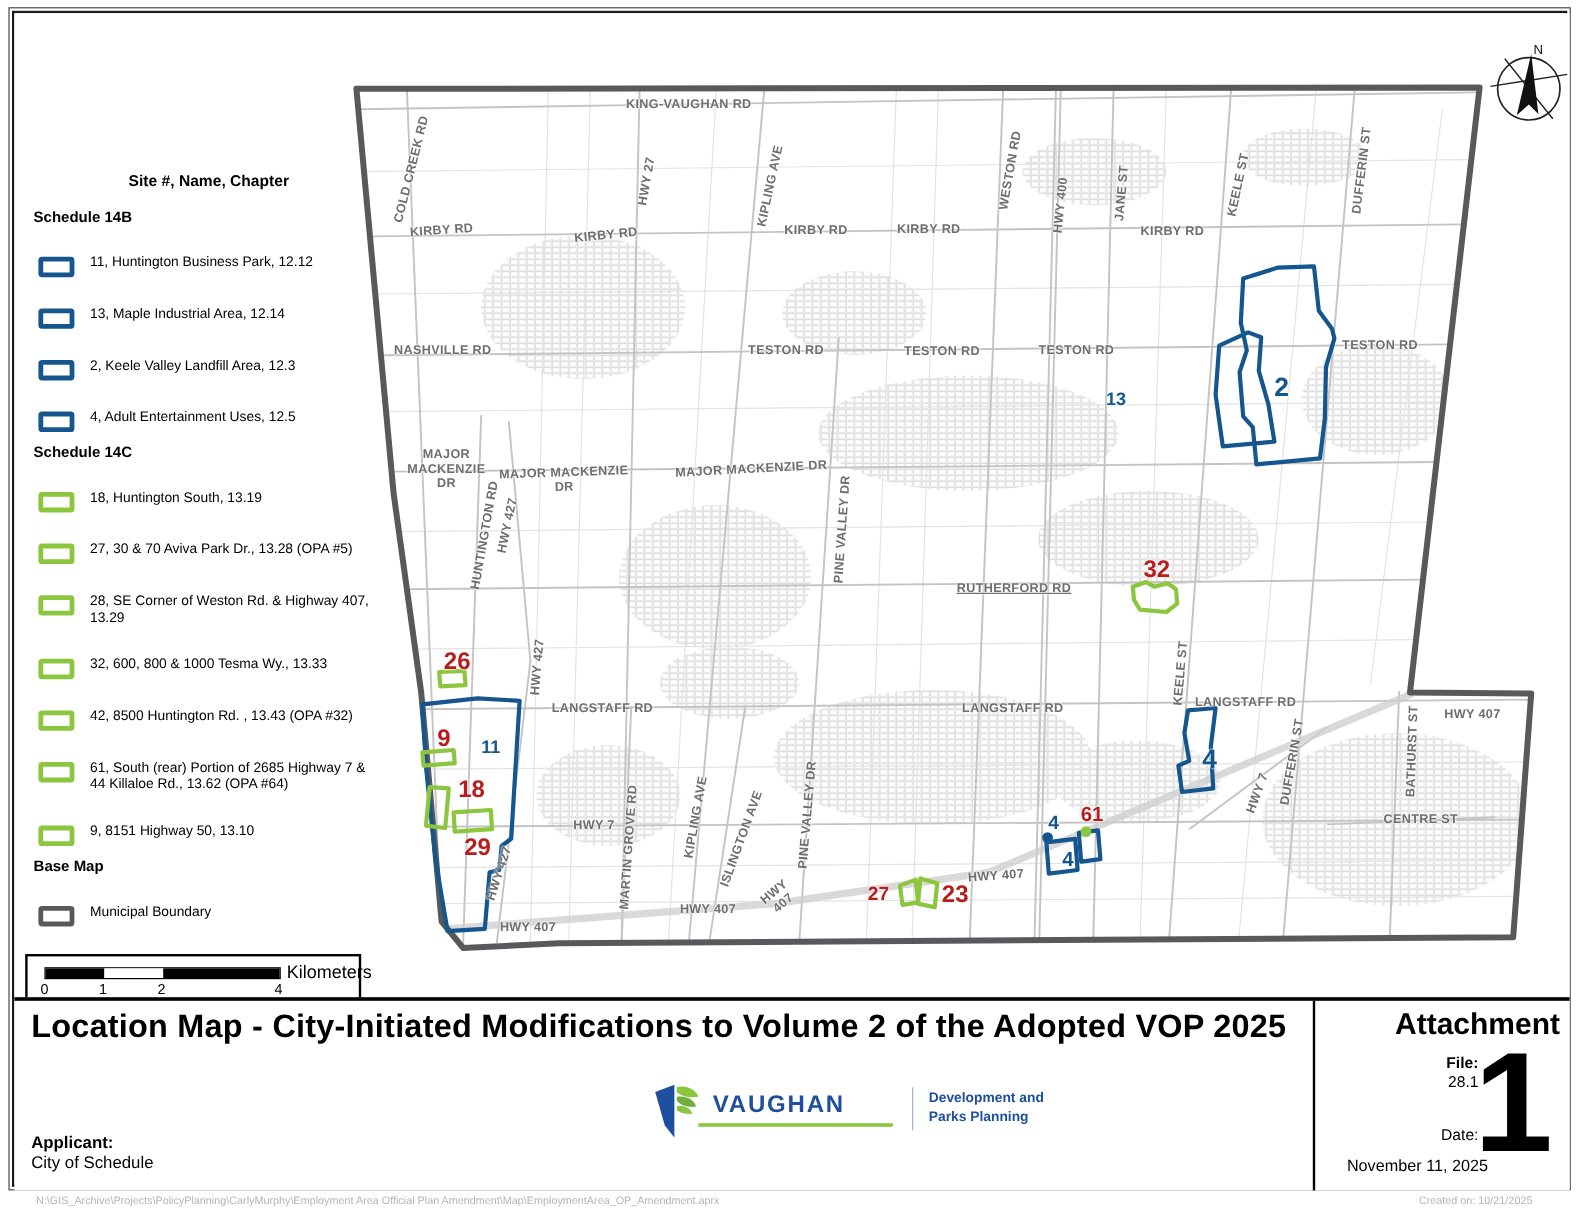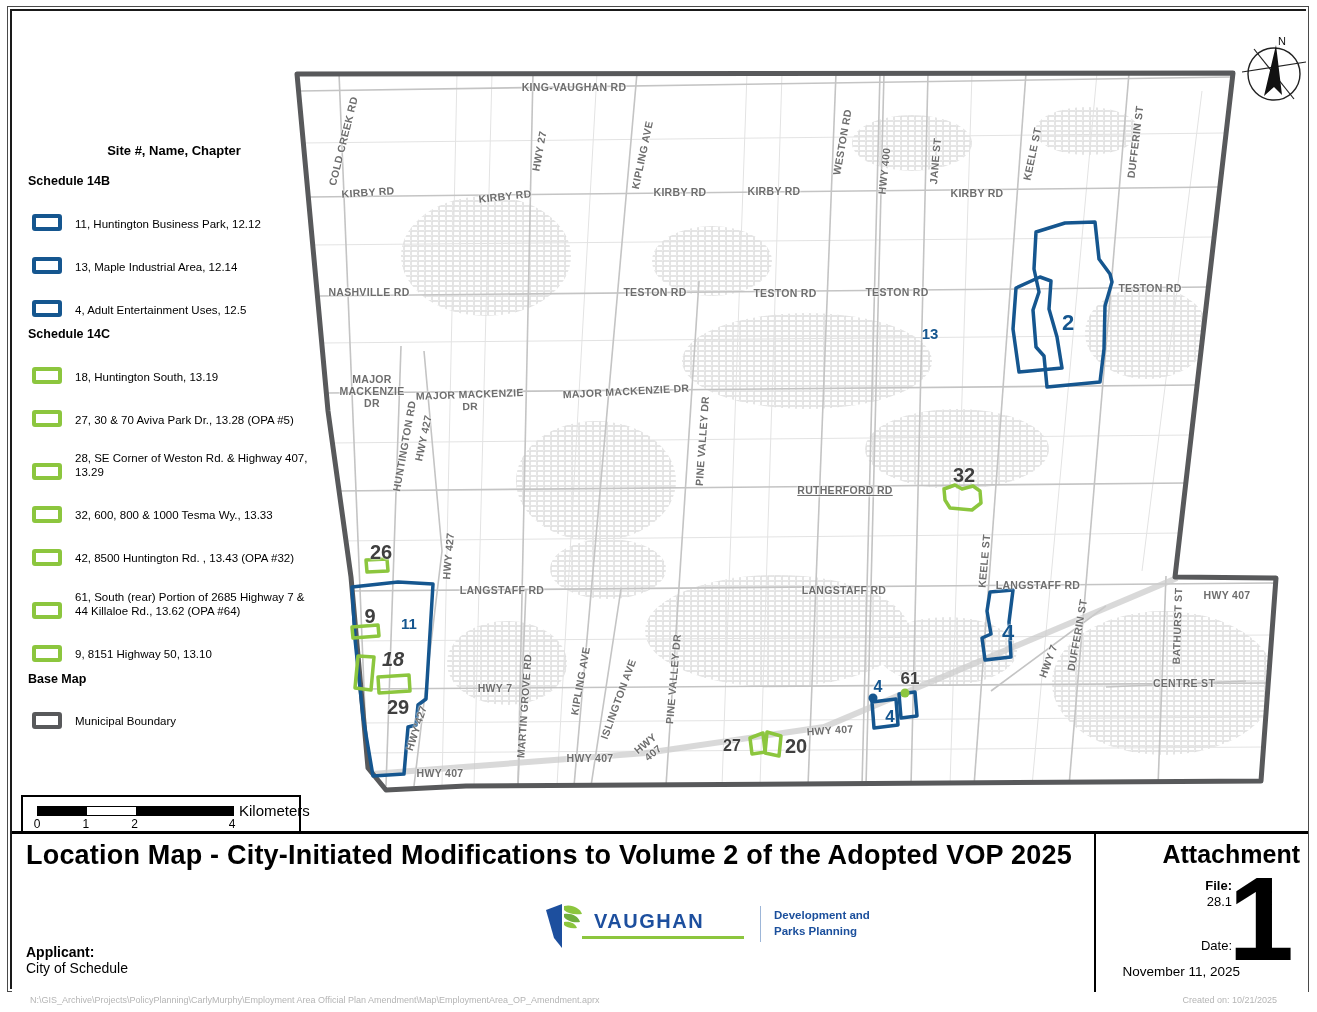--- a/index.html
+++ b/index.html
@@ -7,35 +7,35 @@
        font-family:"Liberation Sans",sans-serif;overflow:hidden;}
   .frame{position:absolute;left:7px;top:6px;width:1300px;height:984px;border:1px solid #4a4a4a;}
   .frame-inner{position:absolute;inset:2px;border:2px solid #1a1a1a;background:#fff;}
   .map-area{position:absolute;left:0;top:0;width:1296px;height:820px;background:#fff;}
   svg text{font-family:"Liberation Sans",sans-serif;}
 
   
   .legend{position:absolute;left:16px;top:132px;width:292px;}
   .lg-title{font-size:13px;font-weight:bold;text-align:center;margin-bottom:16px;color:#000;}
   .lg-head{font-size:12.5px;font-weight:bold;margin:10px 0 8px 0;color:#000;}
-  .lg-row{display:flex;align-items:flex-end;margin-bottom:7px;margin-top:24px;}
+  .lg-row{display:flex;align-items:flex-start;margin-bottom:7px;margin-top:24px;}
   .lg-swatch{flex:0 0 auto;width:22px;height:9px;border-radius:3px;margin:2px 13px 0 4px;background:#fff;}
   .lg-swatch.blue{border:4px solid #15568f;}
   .lg-swatch.green{border:4px solid #8cc63e;}
   .lg-swatch.gray{border:4px solid #58595b;}
   .lg-text{font-size:11.5px;line-height:1.25;color:#000;width:236px;}
 
   
   .road-label{position:absolute;font-size:10.5px;font-weight:bold;color:#6e6e6e;
     white-space:nowrap;text-align:center;line-height:1.15;letter-spacing:.3px;
     text-shadow:0 0 2px #fff,0 0 2px #fff;}
   .site-label{position:absolute;font-weight:bold;white-space:nowrap;
     text-shadow:0 0 2px #fff,0 0 2px #fff;transform:translate(-50%,-50%);}
   .site-label.blue{color:#15568f;}
-  .site-label.green{color:#404040;}
+  .site-label.green{color:#b91c1c;}
 
   
   .scalebox{position:absolute;left:9px;top:784px;width:276px;height:38px;border:2px solid #000;background:#fff;}
   .scalebar{position:absolute;left:14px;top:9px;width:195px;height:8px;border:1px solid #000;display:flex;}
   .scalebar .seg1{width:25%;background:#000;}
   .scalebar .seg2{width:25%;background:#fff;}
   .scalebar .seg3{width:50%;background:#000;}
   .scale-unit{position:absolute;left:216px;top:5px;font-size:15px;color:#000;}
   .scale-ticks{position:absolute;left:14px;top:20px;width:195px;height:14px;}
   .scale-tick{position:absolute;transform:translateX(-50%);font-size:12px;color:#000;}
@@ -238,42 +238,46 @@
           <div class="road-label" style="left: 661px; top: 668px; transform: translate(-50%, -50%) rotate(-85deg);">PINE VALLEY DR</div>
         </div>
     
     <div id="site-labels">
           <div class="site-label blue" style="left: 918px; top: 322px; font-size: 15px;">13</div>
           <div class="site-label blue" style="left: 1056px; top: 312px; font-size: 22px;">2</div>
           <div class="site-label green" style="left: 952px; top: 464px; font-size: 20px;">32</div>
           <div class="site-label green" style="left: 369px; top: 541px; font-size: 20px;">26</div>
           <div class="site-label green" style="left: 358px; top: 605px; font-size: 20px;">9</div>
           <div class="site-label blue" style="left: 397px; top: 612px; font-size: 15px;">11</div>
-          <div class="site-label green" style="left: 381px; top: 648px; font-size: 20px; font-style: italic;">18</div>
+          <div class="site-label green" style="left: 381px; top: 648px; font-size: 20px;">18</div>
           <div class="site-label green" style="left: 386px; top: 696px; font-size: 20px;">29</div>
           <div class="site-label green" style="left: 720px; top: 735px; font-size: 16px;">27</div>
-          <div class="site-label green" style="left: 784px; top: 735px; font-size: 20px;">20</div>
+          <div class="site-label green" style="left: 784px; top: 735px; font-size: 20px;">23</div>
           <div class="site-label blue" style="left: 866px; top: 676px; font-size: 16px;">4</div>
           <div class="site-label green" style="left: 898px; top: 668px; font-size: 17px;">61</div>
           <div class="site-label blue" style="left: 878px; top: 706px; font-size: 17px;">4</div>
           <div class="site-label blue" style="left: 996px; top: 622px; font-size: 22px;">4</div>
         </div>
 
     
     <div class="legend">
       <div class="lg-title">Site #, Name, Chapter</div>
       <div id="legend-sections">
             <div class="lg-head">Schedule 14B</div>
             <div class="lg-row">
               <span class="lg-swatch blue"></span>
               <span class="lg-text">11, Huntington Business Park, 12.12</span>
             </div>
             <div class="lg-row">
               <span class="lg-swatch blue"></span>
               <span class="lg-text">13, Maple Industrial Area, 12.14</span>
+            </div>
+            <div class="lg-row">
+              <span class="lg-swatch blue"></span>
+              <span class="lg-text">2, Keele Valley Landfill Area, 12.3</span>
             </div>
             <div class="lg-row">
               <span class="lg-swatch blue"></span>
               <span class="lg-text">4, Adult Entertainment Uses, 12.5</span>
             </div>
             <div class="lg-head">Schedule 14C</div>
             <div class="lg-row">
               <span class="lg-swatch green"></span>
               <span class="lg-text">18, Huntington South, 13.19</span>
             </div>

